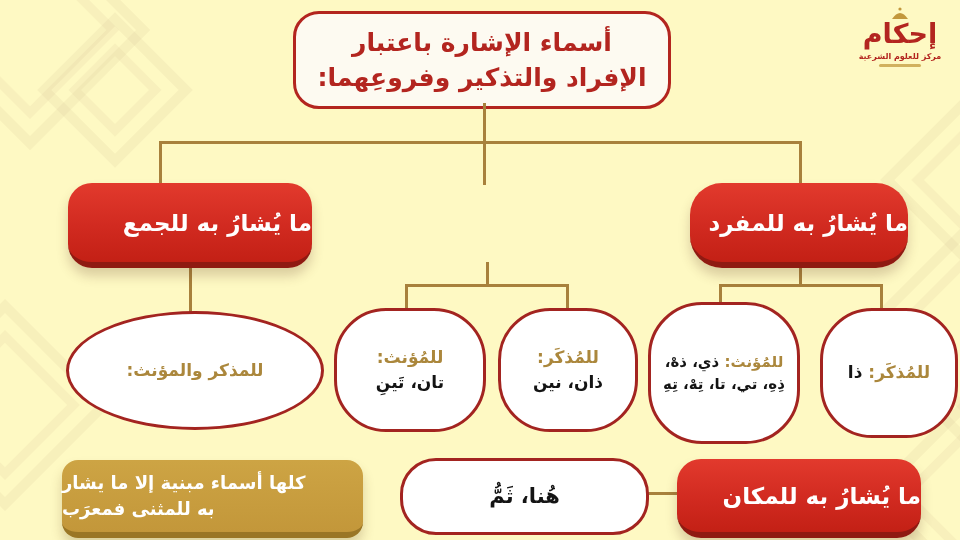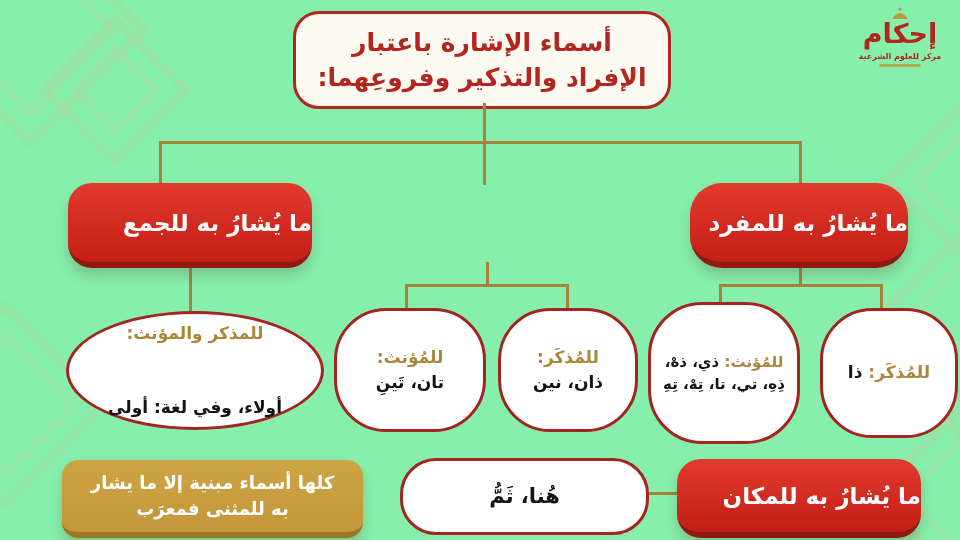--- a/index.html
+++ b/index.html
@@ -1,18 +1,18 @@
 <!DOCTYPE html>
 <html lang="ar"><head>
 <meta charset="utf-8">
 <style>
   html,body{margin:0;padding:0;}
   #stage{
     position:relative;width:960px;height:540px;overflow:hidden;
-    background:#86efac;
+    background:#fef9c3;
     font-family:"DejaVu Sans",sans-serif;
   }
   
   .orn{position:absolute;border:10px solid rgba(214,190,148,.16);transform:rotate(45deg);}
   .orn::before{content:"";position:absolute;inset:12px;border:9px solid rgba(214,190,148,.14);}
 
   
   .title-box{
     position:absolute;left:293px;top:11px;width:372px;height:92px;
     background:#fdfaf1;border:3px solid #b3251f;border-radius:26px;
@@ -58,21 +58,21 @@
   #bub-sing-f .bubble-text{padding:0 12px;}
   #bub-sing-m{left:820px;top:308px;width:132px;height:124px;border-radius:52px;font-size:17px;}
   #bub-place{left:400px;top:458px;width:243px;height:71px;border-radius:36px;font-size:21px;}
 
   
   .note-box{
     position:absolute;left:62px;top:460px;width:301px;height:72px;
     background:linear-gradient(180deg,#cda444 0%,#c3973a 100%);
     border-bottom:6px solid #9a7625;border-radius:16px;
     color:#fff;font-weight:bold;font-size:18px;line-height:1.45;
-    display:flex;flex-direction:column;align-items:center;justify-content:center;
+    display:flex;flex-direction:column;align-items:flex-end;justify-content:center;
     direction:rtl;text-align:center;box-shadow:0 8px 12px rgba(90,60,20,.22);
   }
 </style>
 </head>
 <body>
 
 <div id="stage">
 
   <div class="orn" style="left:-55px;top:-55px;width:150px;height:150px;"></div>
   <div class="orn" style="left:60px;top:35px;width:90px;height:90px;"></div>
@@ -118,21 +118,20 @@
 
   <div class="red-box" id="box-plural">
     <span>ما يُشارُ به للجمع</span>
   </div>
   <div class="red-box" id="box-singular">
     <span>ما يُشارُ به للمفرد</span>
   </div>
 
   <div class="bubble" id="bub-plural">
     <div class="gold">للمذكر والمؤنث:</div>
-    <div>أولاء، وفي لغة: أولى</div>
   </div>
 
   <div class="bubble" id="bub-dual-f">
     <div class="gold">للمُؤنث:</div>
     <div>تان، تَينِ</div>
   </div>
   <div class="bubble" id="bub-dual-m">
     <div class="gold">للمُذكَر:</div>
     <div>ذان، نين</div>
   </div>

